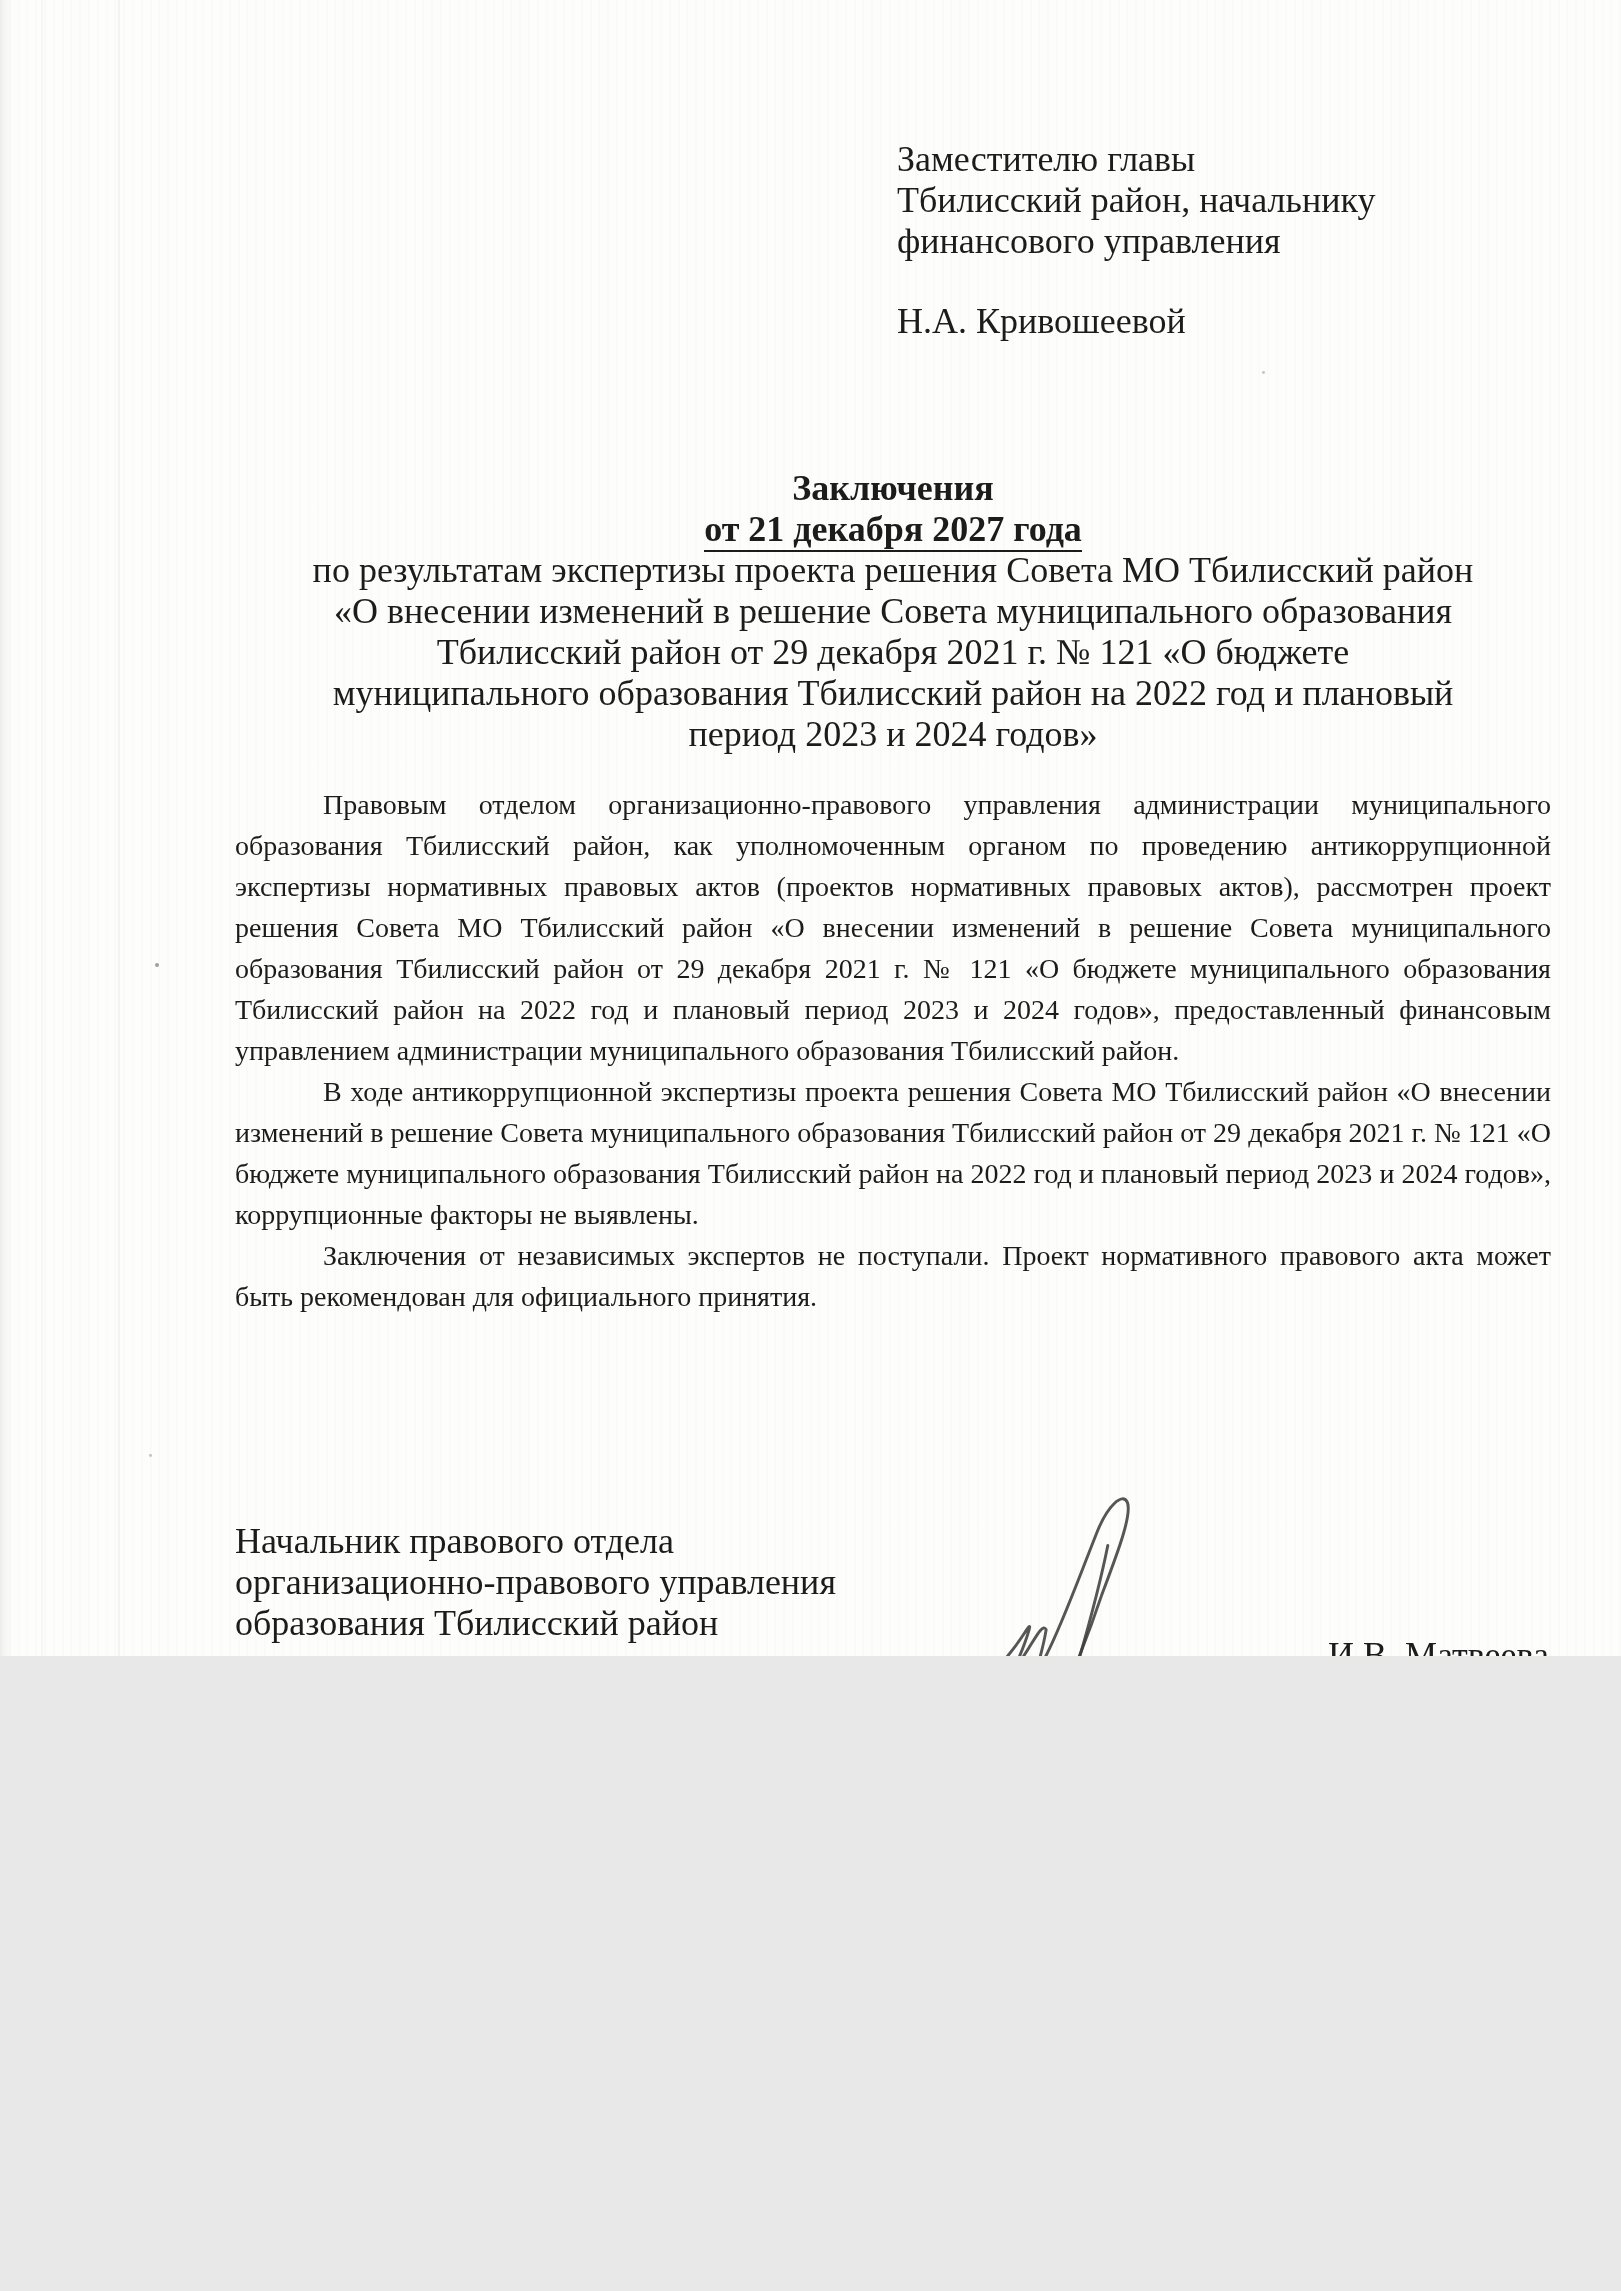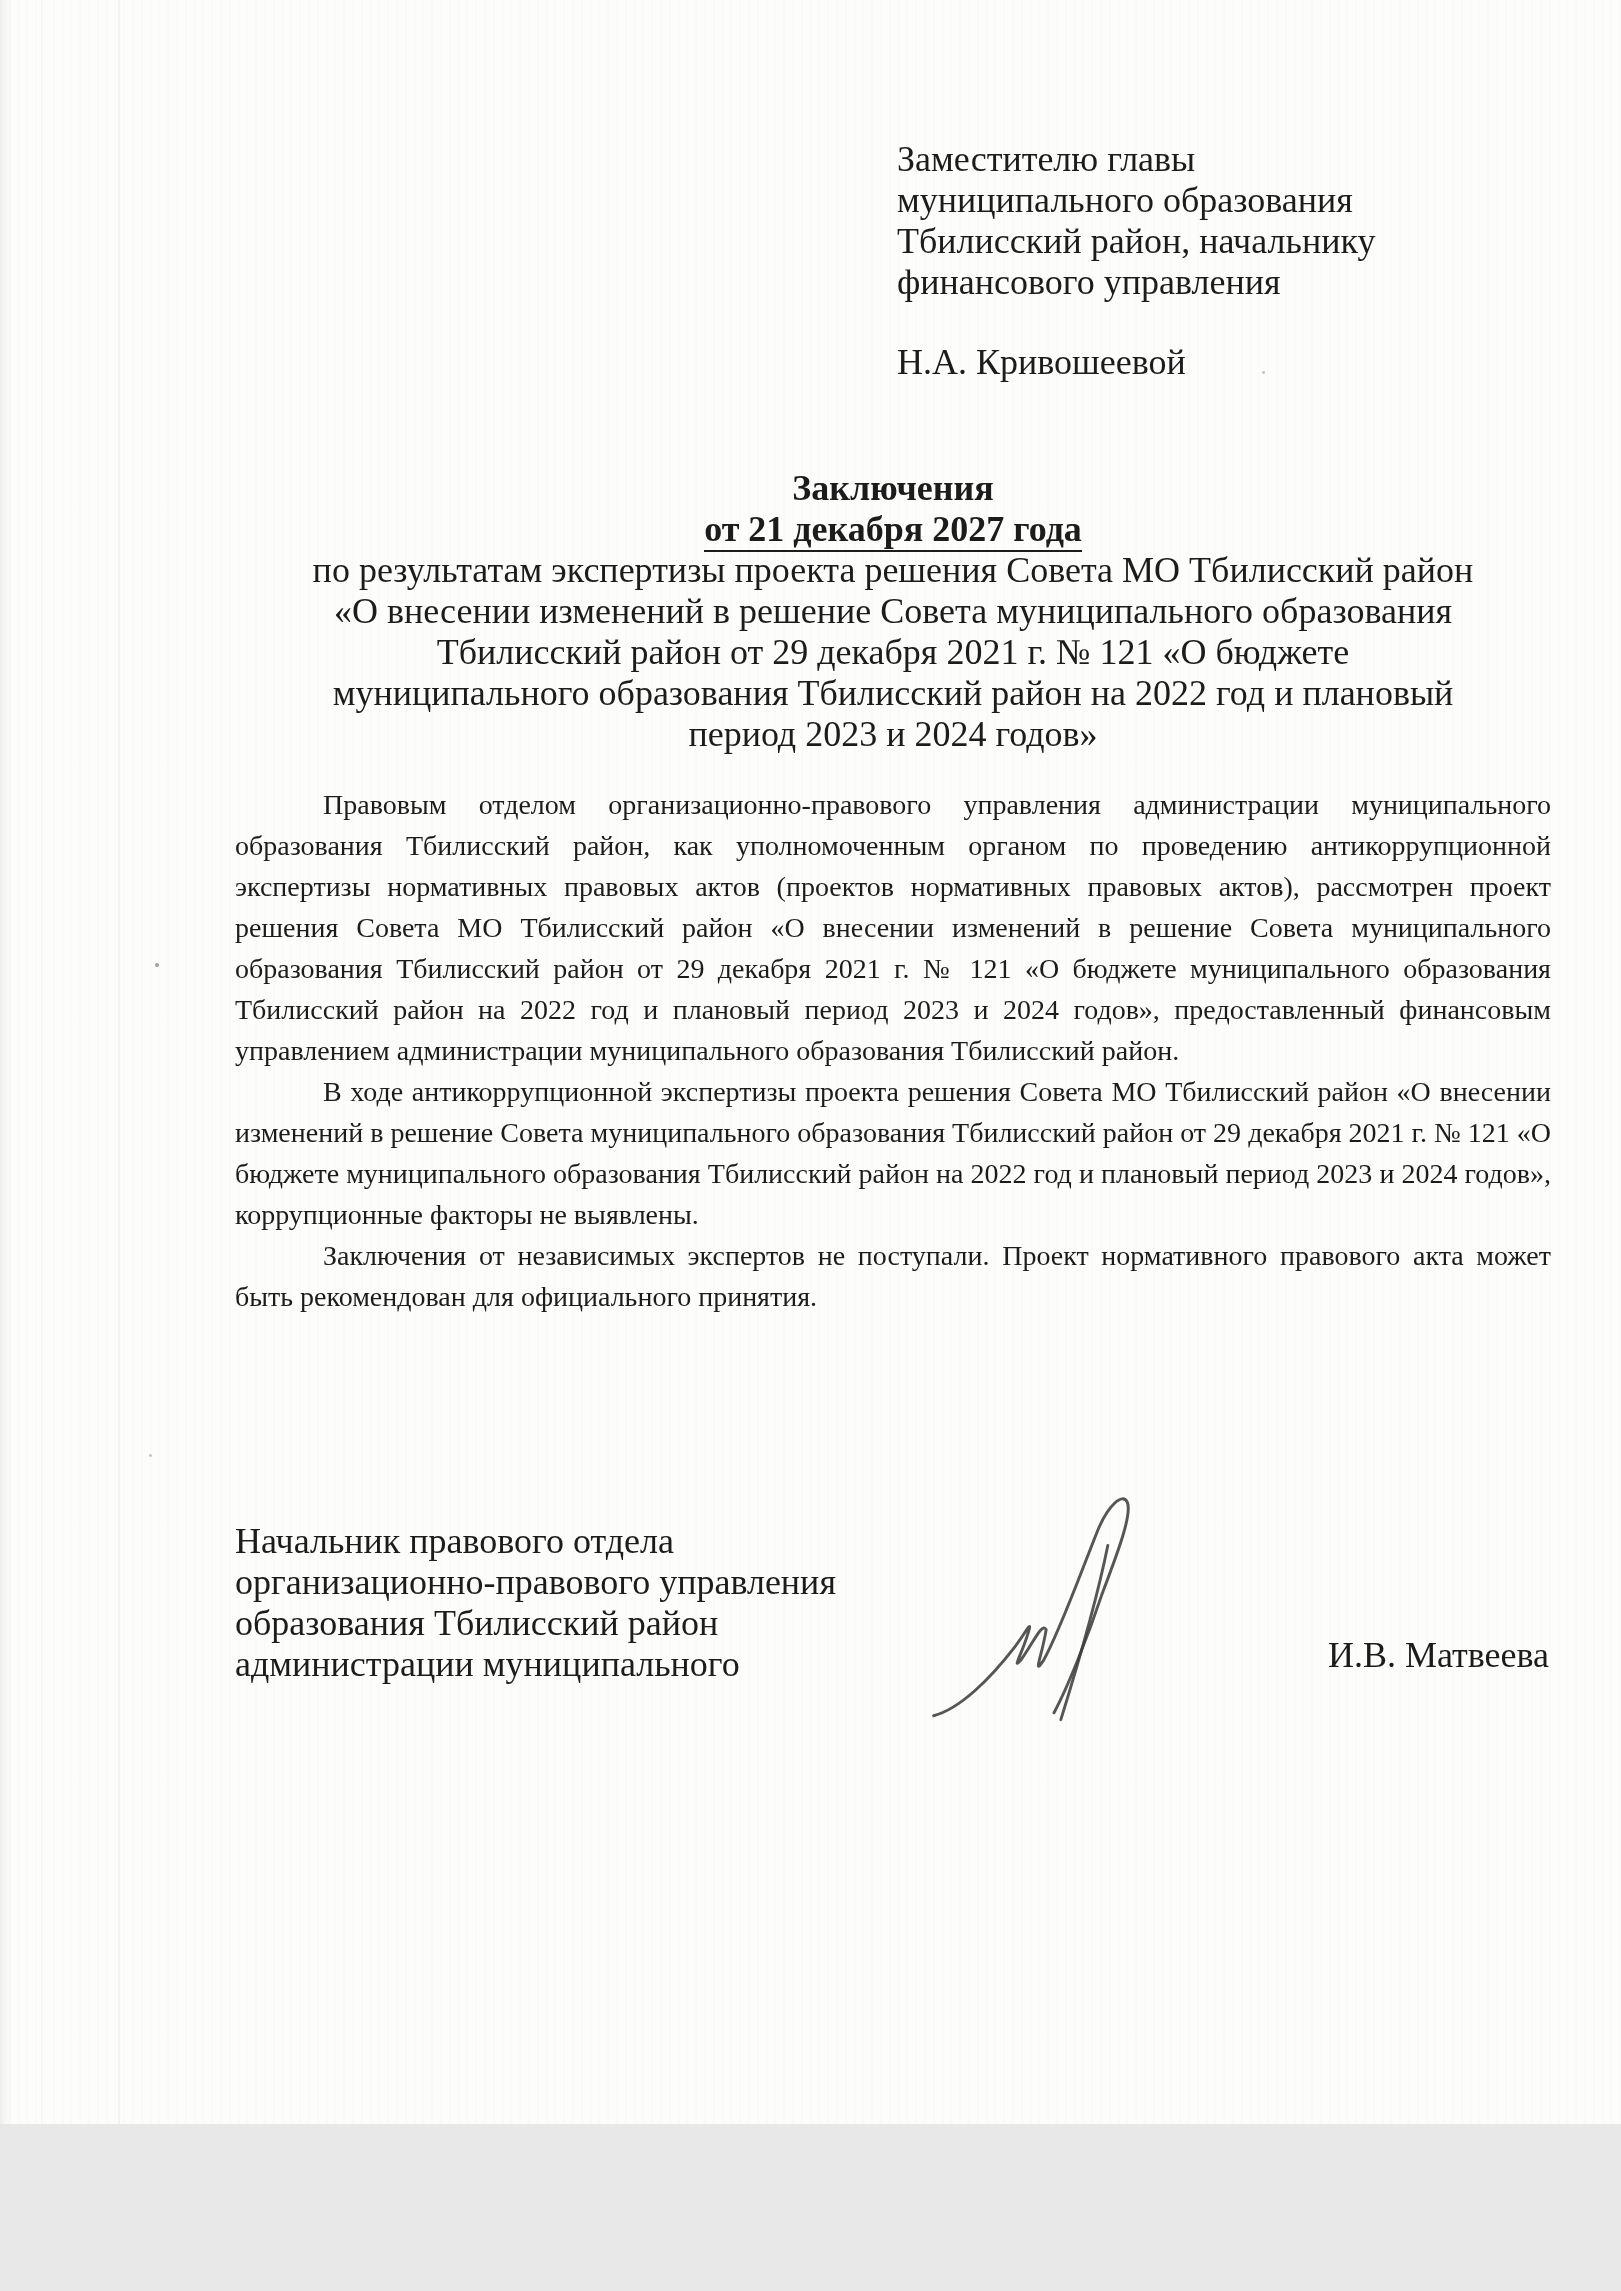--- a/index.html
+++ b/index.html
@@ -1,18 +1,18 @@
 <!DOCTYPE html>
 <html lang="ru"><head>
 <meta charset="utf-8">
 <style>
   html,body{margin:0;padding:0;background:#e8e8e8;}
   .page{
     position:relative;
-    width:1621px;height:2124px;
+    width:1621px;height:1656px;
     background:#fdfdfc;
     overflow:hidden;
     font-family:"Liberation Serif","DejaVu Serif",serif;
     color:#1c1c1c;
     -webkit-font-smoothing:antialiased;
   }
   
   .page::before{
     content:"";position:absolute;inset:0;pointer-events:none;
     background:repeating-linear-gradient(90deg,
@@ -71,21 +71,20 @@
 
   <div class="edge-left-shade"></div>
   <div class="streak s1"></div>
   <div class="streak s2"></div>
   <div class="speck" style="left:155px;top:963px;width:3.9px;height:3.9px;opacity:.5;"></div>
   <div class="speck" style="left:1262px;top:371px;width:2.9px;height:2.9px;opacity:.3;"></div>
   <div class="speck" style="left:149px;top:1454px;width:2.9px;height:2.9px;opacity:.3;"></div>
 
   <div class="recipient">
     <div>Заместителю главы</div>
-    <div>муниципального образования</div>
     <div>Тбилисский район, начальнику</div>
     <div>финансового управления</div>
     <div class="recipient-name">Н.А. Кривошеевой</div>
   </div>
 
   <div class="title-block">
     <div class="t-head">Заключения</div>
     <div class="t-date"><span class="u">от 21 декабря 2027 года</span></div>
     <div class="t-sub">по результатам экспертизы проекта решения Совета МО Тбилисский район</div>
     <div class="t-sub">«О внесении изменений в решение Совета муниципального образования</div>

